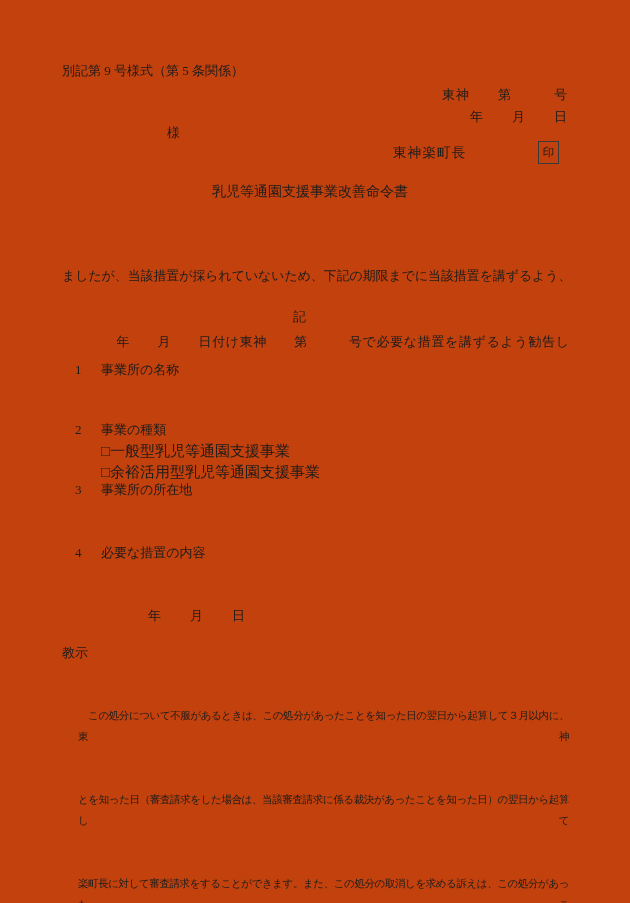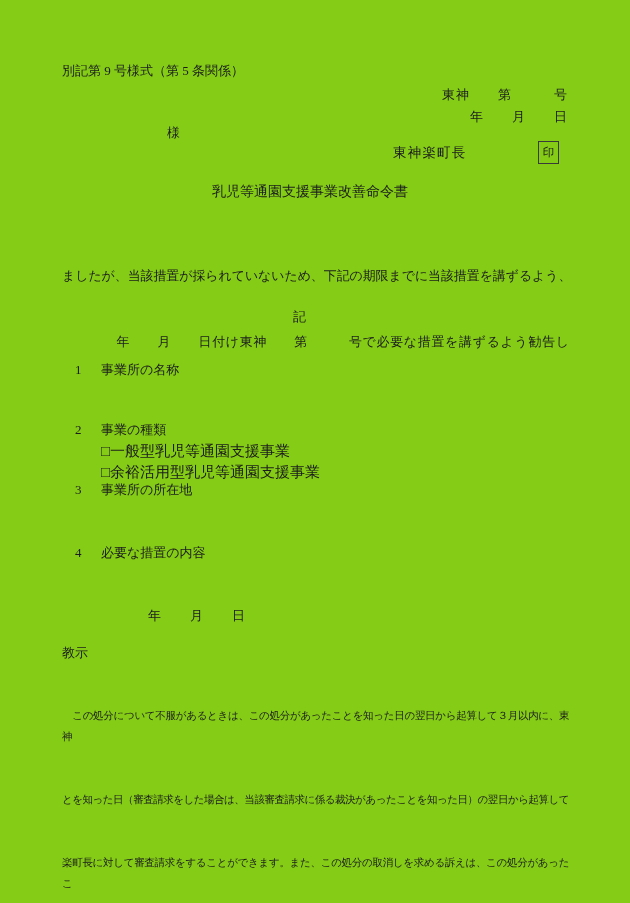--- a/index.html
+++ b/index.html
@@ -2,21 +2,21 @@
 <html lang="ja"><head>
 <meta charset="utf-8">
 <style>
   html, body { margin: 0; padding: 0; }
   body { background: #e8e8e8; }
   .page {
     position: relative;
     width: 630px;
     height: 903px;
     margin: 0 auto;
-    background: #84cc16;
+    background: #c2410c;
     color: #1c1c1c;
     font-family: "Liberation Serif", "DejaVu Serif", serif;
     overflow: hidden;
   }
   .abs { position: absolute; white-space: pre; }
 
   
   .form-number   { top: 62px;  left: 62px;  font-size: 13px; }
   .ref-number    { top: 86px;  right: 62px; font-size: 13px; letter-spacing: 1px; }
   .date-line     { top: 108px; right: 62px; font-size: 13px; letter-spacing: 1px; }
@@ -58,21 +58,21 @@
   .checkbox { display: inline-block; }
   .deadline { top: 607px; left: 148px; font-size: 13px; letter-spacing: 1px; }
 
   
   .notice-heading { top: 644px; left: 62px; font-size: 13px; }
   .notice-body {
     top: 663px; left: 62px; width: 507px;
     font-size: 10.5px; letter-spacing: -0.5px; line-height: 21px;
   }
   .notice-body div { white-space: pre; }
-  .notice-body .jline { text-align: justify; text-align-last: justify; white-space: normal; }
+  .notice-body .jline { text-align: justify; text-align-last: justify; white-space: normal; margin-left: 16px; }
 </style>
 </head>
 <body>
 
 <div class="page">
 
   <div class="abs form-number">別記第 9 号様式（第 5 条関係）</div>
   <div class="abs ref-number">東神　　第　　　号</div>
   <div class="abs date-line">年　　月　　日</div>
   <div class="abs addressee">様</div>

